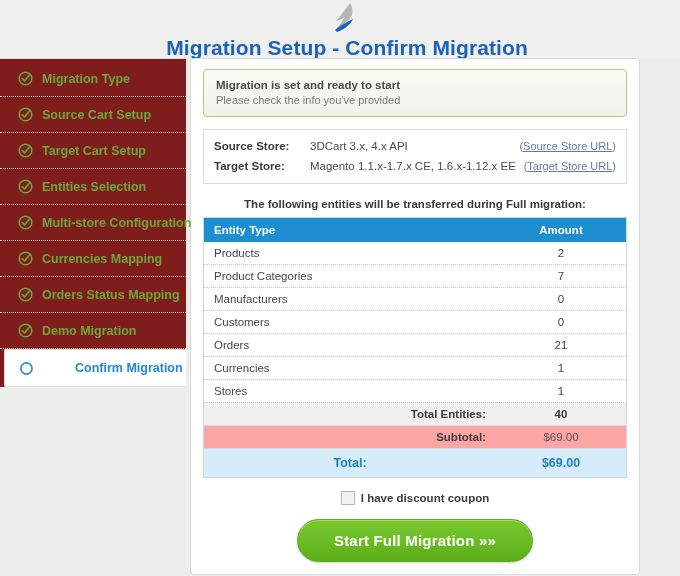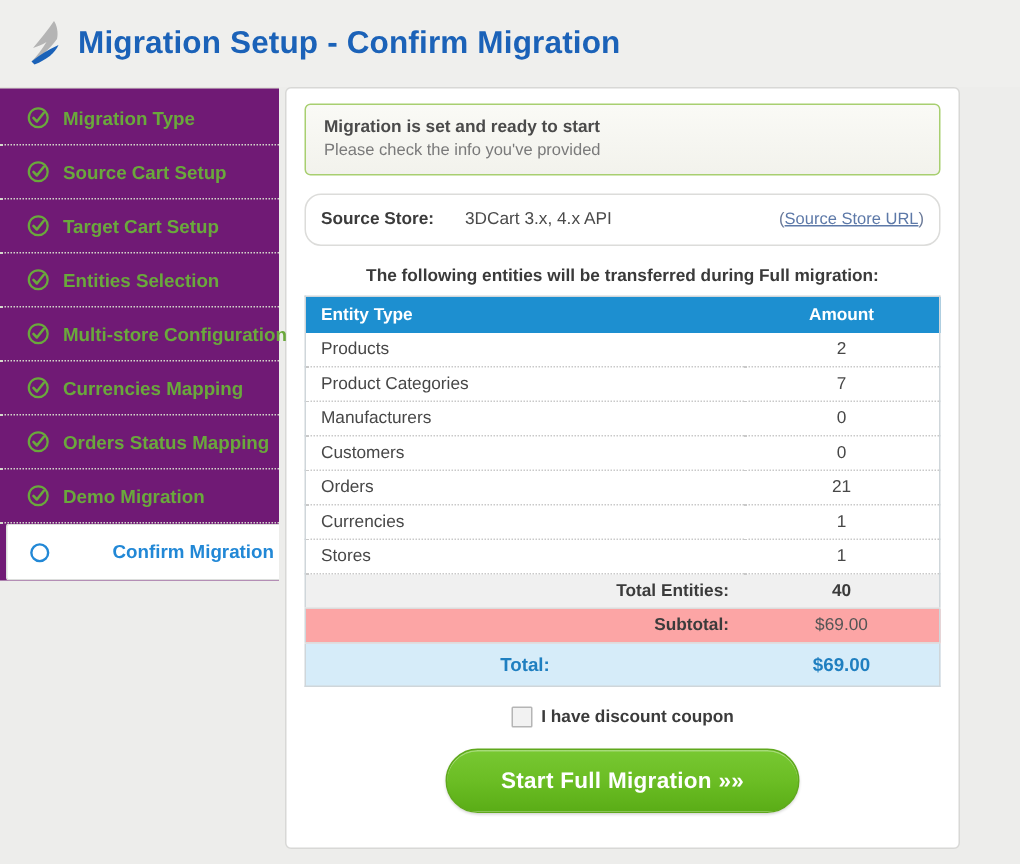--- a/index.html
+++ b/index.html
@@ -23,20 +23,21 @@
     background: #ededeb;
   }
 
   
   .header {
     height: 58px;
     display: flex;
     align-items: center;
     padding-left: 14px;
     background: #efefed;
+    flex-direction: column;
   }
   .logo-icon {
     width: 34px;
     height: 36px;
     position: relative;
     flex: 0 0 auto;
     margin-right: 4px;
   }
   .logo-icon svg { display: block; }
   .page-title {
@@ -51,21 +52,21 @@
   .body-wrap {
     display: flex;
     align-items: flex-start;
     padding: 0 0 0 0;
   }
 
   
   .sidebar {
     width: 186px;
     flex: 0 0 186px;
-    background: #701a75;
+    background: #7f1d1d;
     border-top: 1px solid #e2e4dc;
     padding-top: 2px;
   }
   .side-item {
     position: relative;
     height: 36px;
     display: flex;
     align-items: center;
     padding-left: 18px;
     border-bottom: 1px dotted #d3d6cb;
@@ -127,21 +128,21 @@
     color: #4b4b4b;
     margin-bottom: 3px;
   }
   .alert-sub {
     font-size: 11px;
     color: #7a7a7a;
   }
 
   .store-box {
     border: 1px solid #dcdcda;
-    border-radius: 11px;
+    border-radius: 0;
     padding: 6px 10px 7px 10px;
     margin-bottom: 14px;
   }
   .store-row {
     display: flex;
     align-items: center;
     height: 20px;
     font-size: 11.5px;
   }
   .store-label {
@@ -393,20 +394,25 @@
         <div class="alert-title">Migration is set and ready to start</div>
         <div class="alert-sub">Please check the info you've provided</div>
       </div>
 
       <div class="store-box">
         <div class="store-row">
           <span class="store-label">Source Store:</span>
           <span class="store-value">3DCart 3.x, 4.x API</span>
           <span class="store-link"><span>(</span><a href="#">Source Store URL</a><span>)</span></span>
         </div>
+        <div class="store-row">
+          <span class="store-label">Target Store:</span>
+          <span class="store-value">Magento 1.1.x-1.7.x CE, 1.6.x-1.12.x EE</span>
+          <span class="store-link"><span>(</span><a href="#">Target Store URL</a><span>)</span></span>
+        </div>
       </div>
 
       <div class="table-caption">The following entities will be transferred during Full migration:</div>
 
       <table class="entities">
         <thead>
           <tr>
             <th>Entity Type</th>
             <th class="amount">Amount</th>
           </tr>

